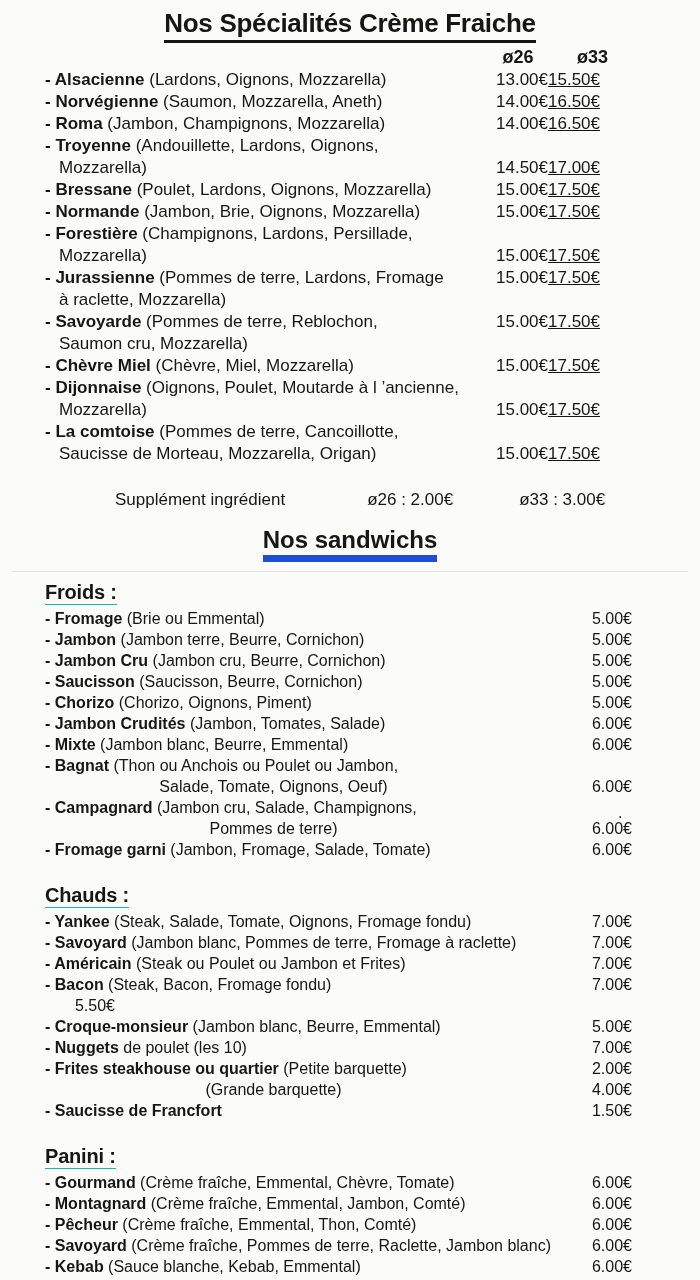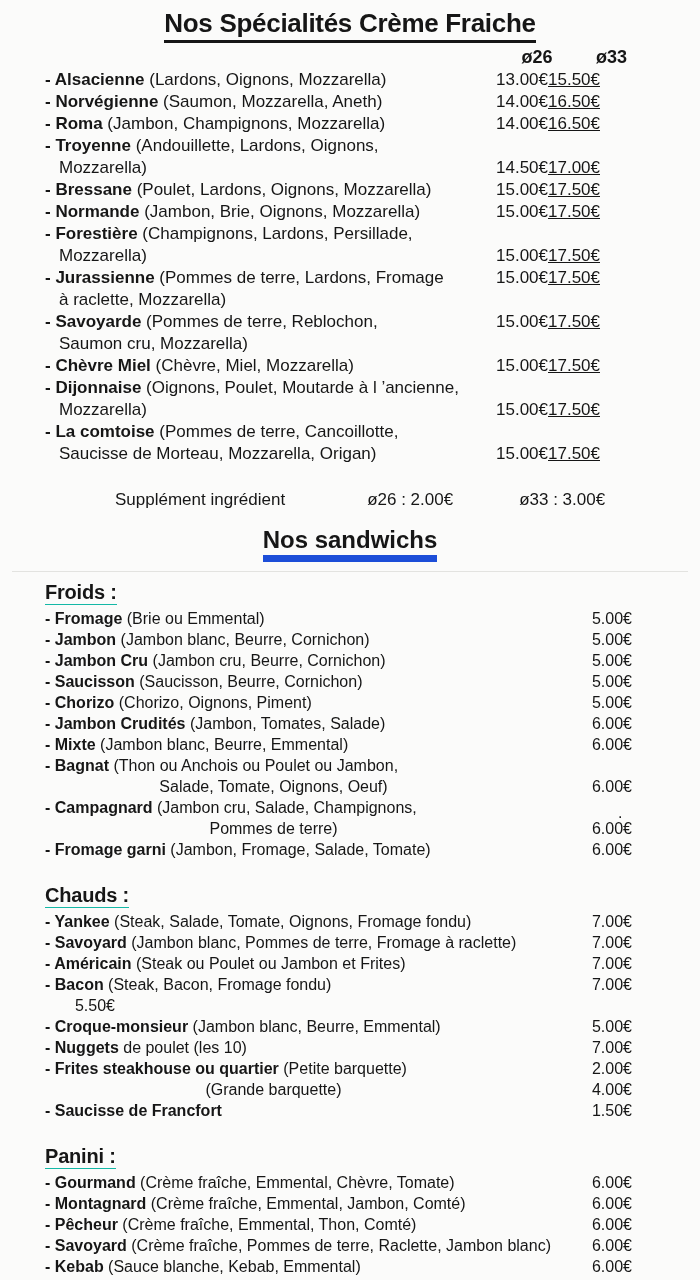--- a/index.html
+++ b/index.html
@@ -9,21 +9,21 @@
     color:#161616;
     font-family:"Liberation Sans",sans-serif;
     overflow:hidden;
     position:relative;
   }
   .title-wrap{text-align:center;padding-top:8px;}
   .main-title{
     display:inline-block;font-size:26px;font-weight:bold;
     border-bottom:3px solid #161616;padding-bottom:1px;letter-spacing:-0.3px;
   }
-  .cols-header{display:flex;padding:4px 44px 0 45px;font-weight:bold;font-size:18px;}
+  .cols-header{display:flex;padding:4px 63px 0 45px;font-weight:bold;font-size:18px;}
   .cols-header .spacer{flex:1;}
   .c26{width:60px;text-align:center;}
   .c33{width:89px;text-align:center;}
   #pizza-rows{padding:1px 63px 0 45px;font-size:17px;line-height:22px;}
   .prow{display:flex;}
   .ptext{flex:1;white-space:nowrap;overflow:visible;}
   .pr26{width:60px;text-align:right;flex-shrink:0;}
   .pr33{width:89px;flex-shrink:0;text-decoration:underline;}
   .indent2{padding-left:14px;}
   .iname{font-weight:bold;}
@@ -166,21 +166,21 @@
 <div class="sep"></div>
 
 <div id="sandwich-sections">
     <div class="section">
       <div><span class="sheading">Froids :</span></div>
       <div class="srow">
         <div class="ptext stext"><span class="iname">- Fromage</span><span> (Brie ou Emmental)</span></div>
         <div class="sprice">5.00€</div>
       </div>
       <div class="srow">
-        <div class="ptext stext"><span class="iname">- Jambon</span><span> (Jambon blanc, Beurre, Cornichon)</span></div>
+        <div class="ptext stext"><span class="iname">- Jambon</span><span> (Jambon terre, Beurre, Cornichon)</span></div>
         <div class="sprice">5.00€</div>
       </div>
       <div class="srow">
         <div class="ptext stext"><span class="iname">- Jambon Cru</span><span> (Jambon cru, Beurre, Cornichon)</span></div>
         <div class="sprice">5.00€</div>
       </div>
       <div class="srow">
         <div class="ptext stext"><span class="iname">- Saucisson</span><span> (Saucisson, Beurre, Cornichon)</span></div>
         <div class="sprice">5.00€</div>
       </div>

